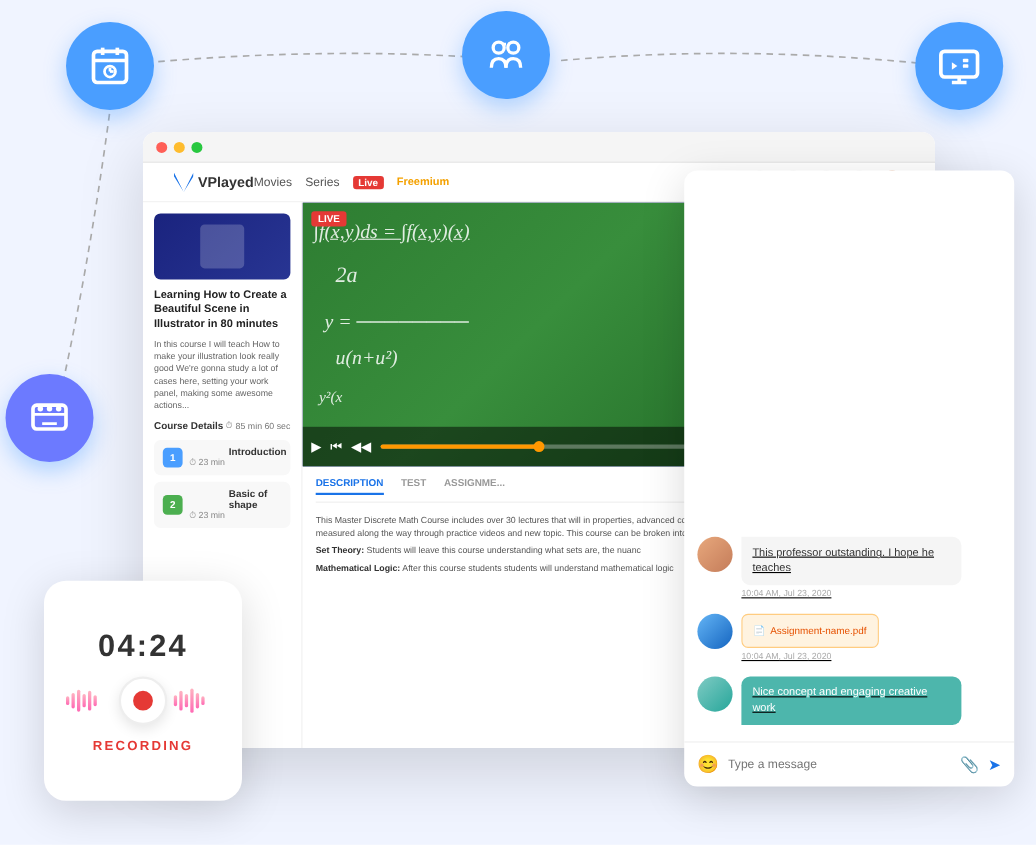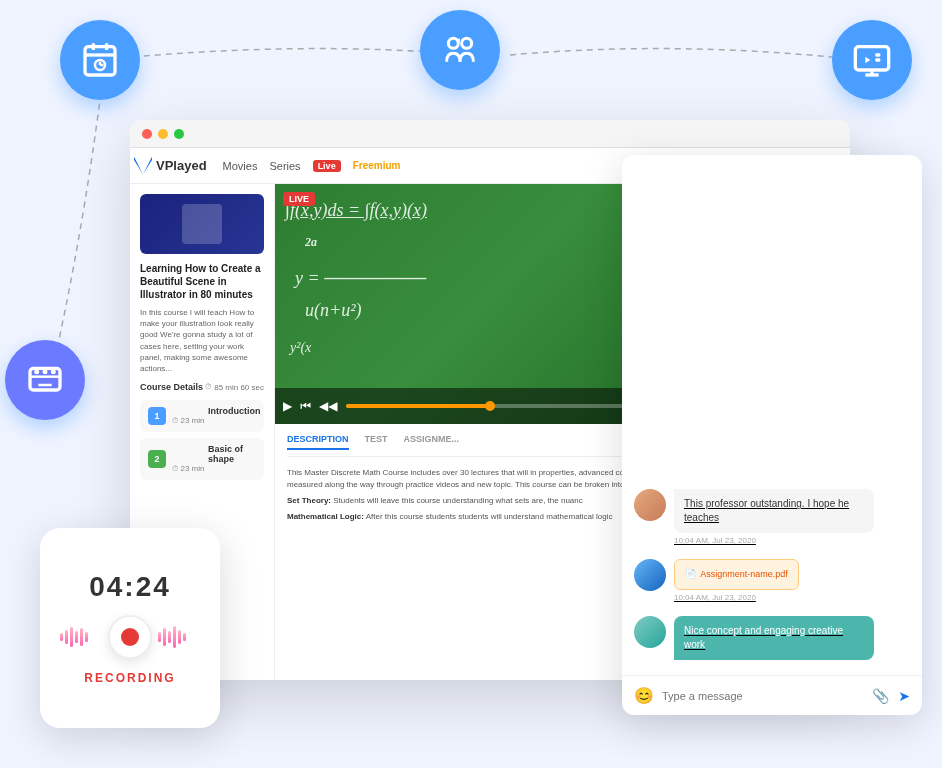--- a/index.html
+++ b/index.html
@@ -69,22 +69,21 @@
     .dot-red { background: #ff5f57; }
     .dot-yellow { background: #febc2e; }
     .dot-green { background: #28c840; }
 
     
     .vplayed-header {
       height: 36px;
       background: white;
       display: flex;
       align-items: center;
-      padding: 0 4px;
-      gap: 16px;
+      padding: 0 28px;
       border-bottom: 1px solid #eee;
     }
 
     .vplayed-logo {
       display: flex;
       align-items: center;
       gap: 4px;
       font-weight: 700;
       font-size: 13px;
       color: #333;
@@ -703,21 +702,21 @@
         </div>
       </div>
     </div>
 
     <div class="video-area">
 
       <div class="video-player">
         <div class="chalkboard"></div>
         <div class="math-formulas">
           <div style="font-size:18px; margin-bottom:6px;text-decoration:underline;">∫f(x,y)ds = ∫f(x,y)(x)</div>
-          <div style="font-size:12px; margin-left:20px; margin-bottom:8px;font-weight:bold;">2a</div>
+          <div style="font-size:20px; margin-left:20px; margin-bottom:8px;">2a</div>
           <div style="font-size:18px; margin-left:10px;">y = ────────</div>
           <div style="font-size:18px; margin-left:20px;">u(n+u²)</div>
           <div style="font-size:14px; margin-top:8px; margin-left:5px;">y²(x</div>
         </div>
         <div class="teacher-overlay">
           <div class="teacher-silhouette">
 
             <div style="position:absolute; top:10px; left:50%; transform:translateX(-50%); width:60px; height:60px; background: linear-gradient(180deg, #f5c5a0, #e8a87c); border-radius: 50%;"></div>
             <div style="position:absolute; top:55px; left:20px; right:20px; height:80px; background: linear-gradient(180deg, #4a4a6a, #333355); border-radius:8px 8px 0 0;"></div>
 

